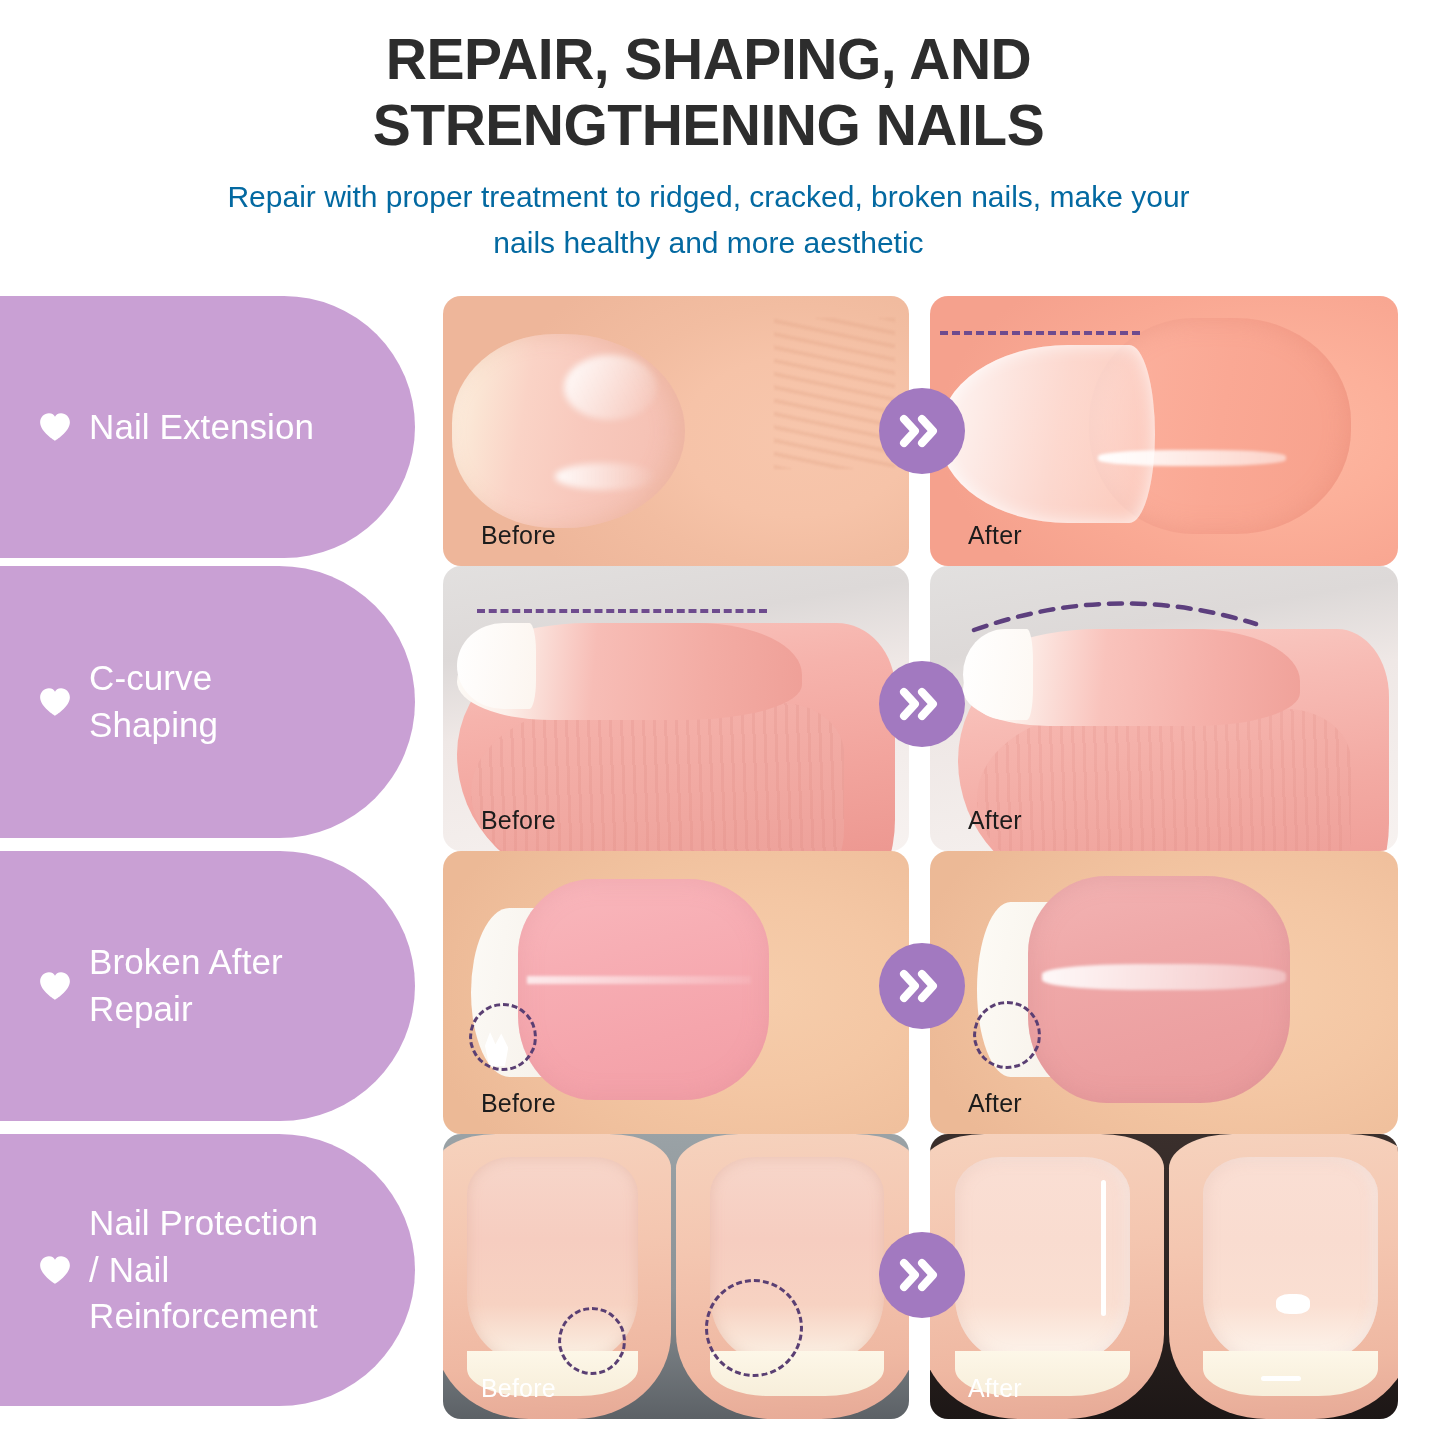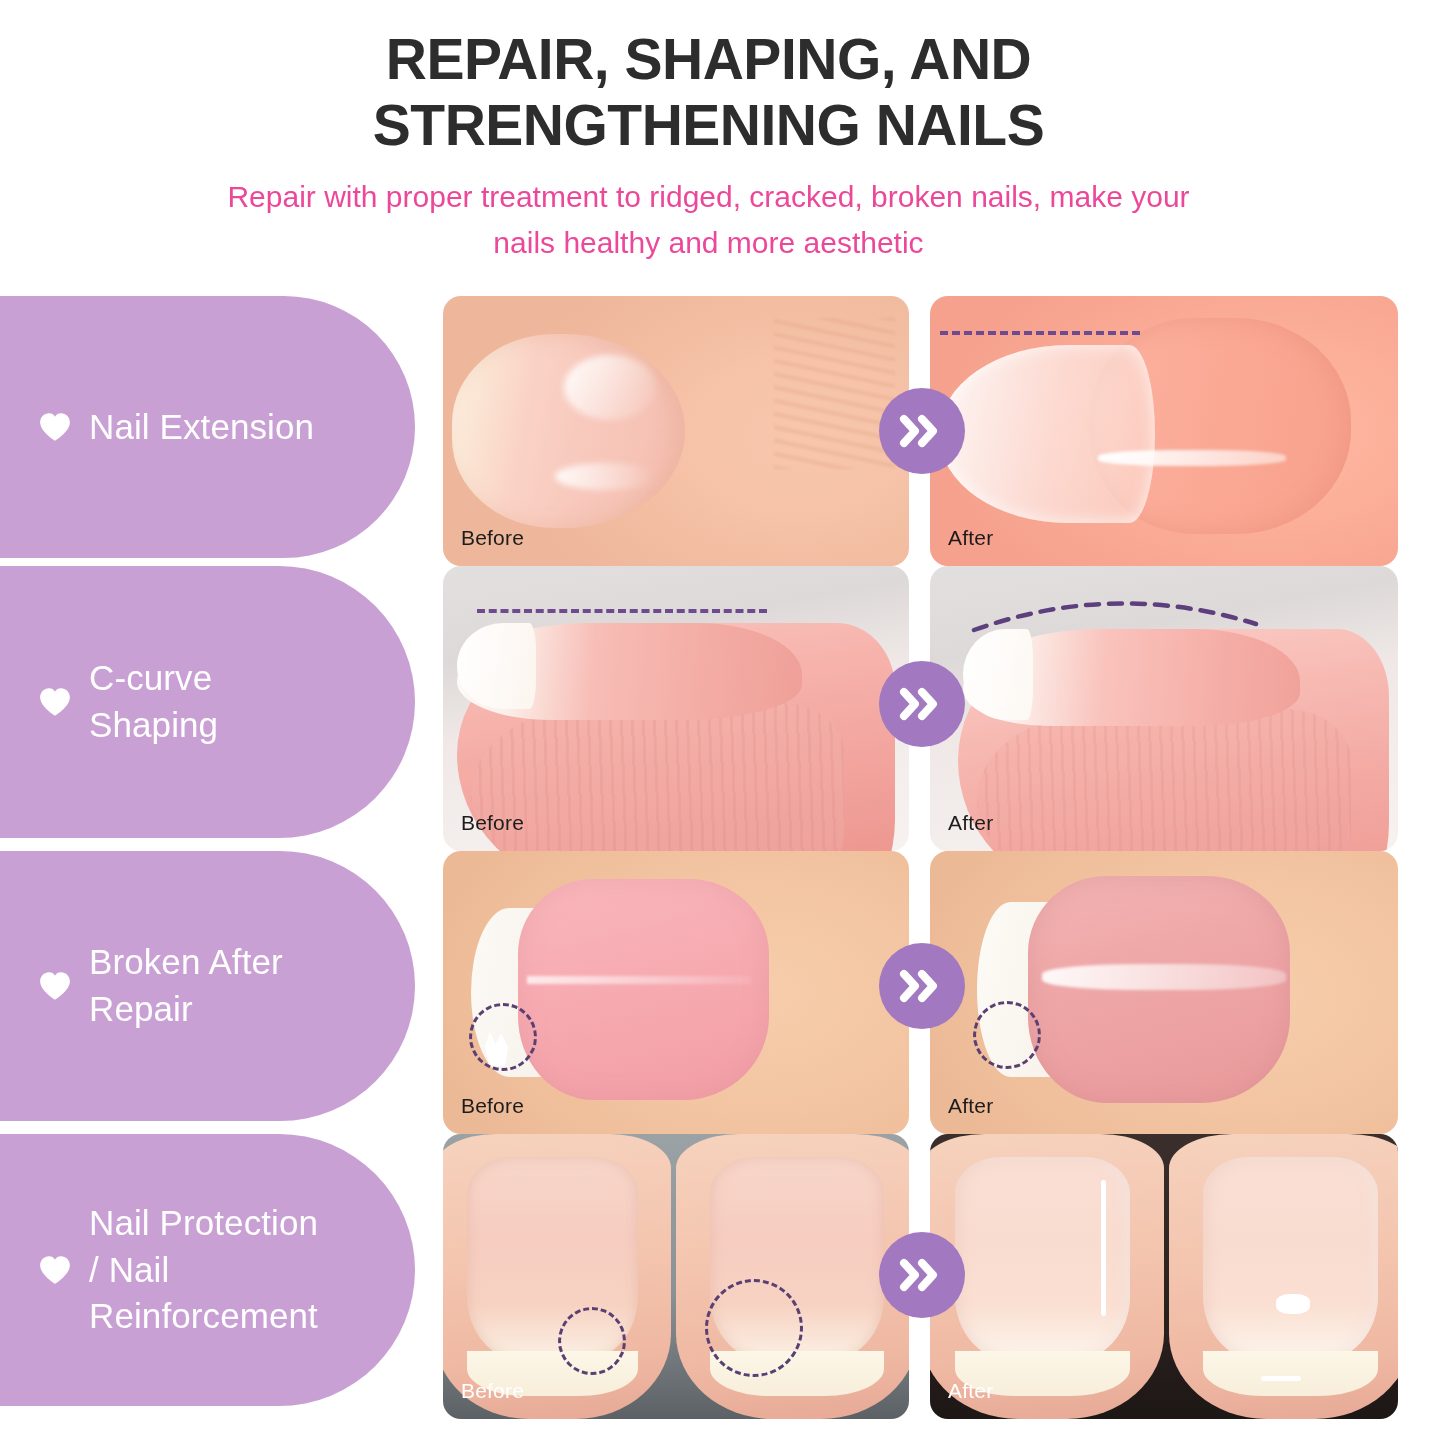--- a/index.html
+++ b/index.html
@@ -11,21 +11,21 @@
   }
   .page { position: relative; width: 1445px; height: 1445px; background: #fff; }
 
   
   .header { position: absolute; left: 0; top: 26px; width: 1361px; text-align: center; margin-left: 28px; }
   .title {
     font-size: 57px; font-weight: bold; color: #2d2d2d;
     letter-spacing: -0.5px; line-height: 1.16; padding: 0 150px;
   }
   .subtitle {
-    margin-top: 16px; font-size: 30px; color: #ec4899;
+    margin-top: 16px; font-size: 30px; color: #0369a1;
     line-height: 1.52; font-weight: 400; padding: 0 170px;
   }
 
   
   .rows { position: absolute; left: 0; top: 296px; width: 1445px; }
   .row { position: relative; width: 1445px; }
   .row.r1 { height: 270px; padding-left: 34px; }
   .row.r2 { height: 285px; }
   .row.r3 { height: 283px; }
   .row.r4 { height: 285px; }
@@ -60,22 +60,22 @@
   .panels { position: absolute; left: 443px; top: 0; width: 955px; height: 100%; }
   .panel {
     position: absolute; top: 0; height: 100%;
     border-radius: 18px; overflow: hidden;
   }
   .panel.before { left: 0; width: 466px; }
   .panel.after  { left: 487px; width: 468px; text-align: right; }
 
   .panel-art { position: absolute; inset: 0; }
   .panel-caption {
-    position: absolute; left: 18px; bottom: 16px;
-    font-size: 21px; font-weight: 400; color: #1c1c1c;
+    position: absolute; left: 38px; bottom: 16px;
+    font-size: 25px; font-weight: 400; color: #1c1c1c;
     letter-spacing: 0.2px; z-index: 6;
   }
   .panel-caption.light { color: #ffffff; }
 
   
   .arrow-badge {
     position: absolute; z-index: 20;
     left: 443px; width: 86px; height: 86px;
     border-radius: 50%; background: #a279c0;
     display: flex; align-items: center; justify-content: center;

